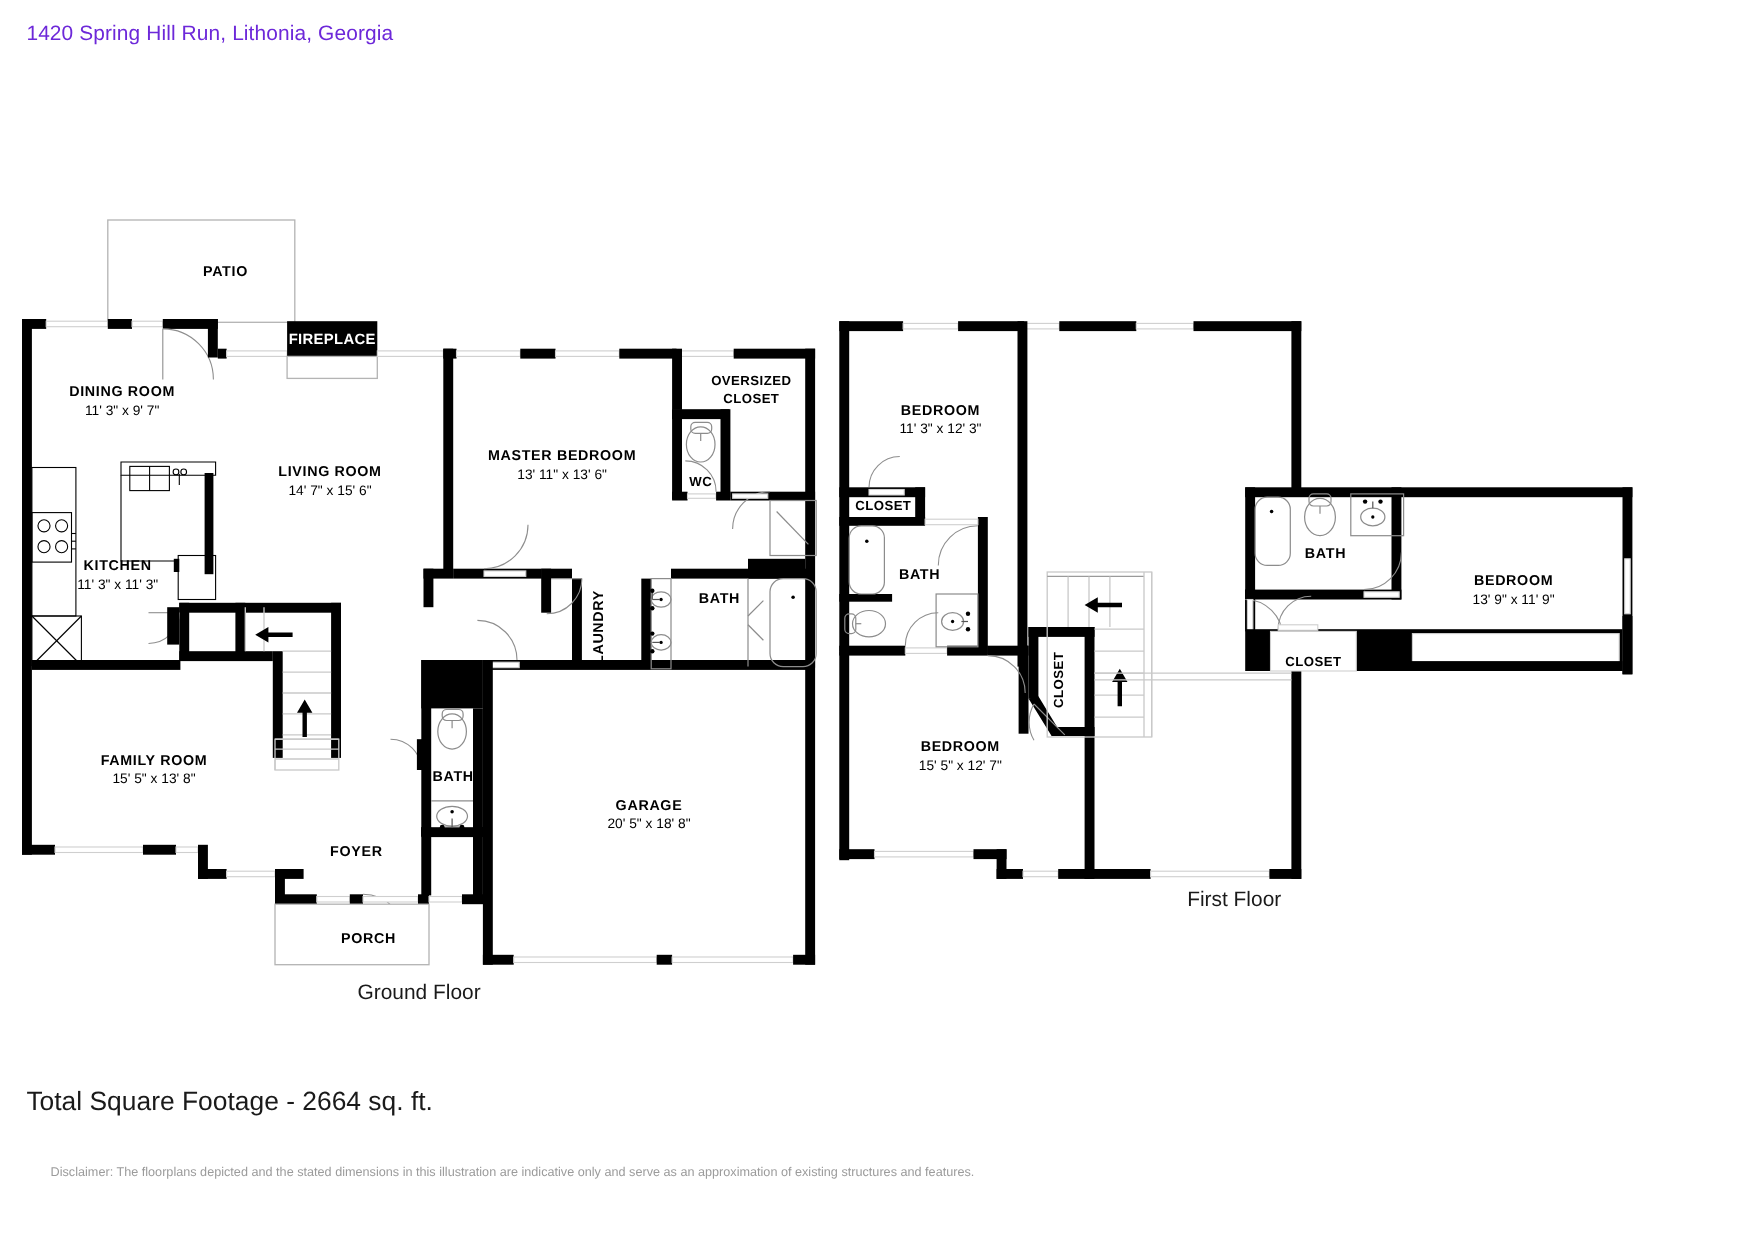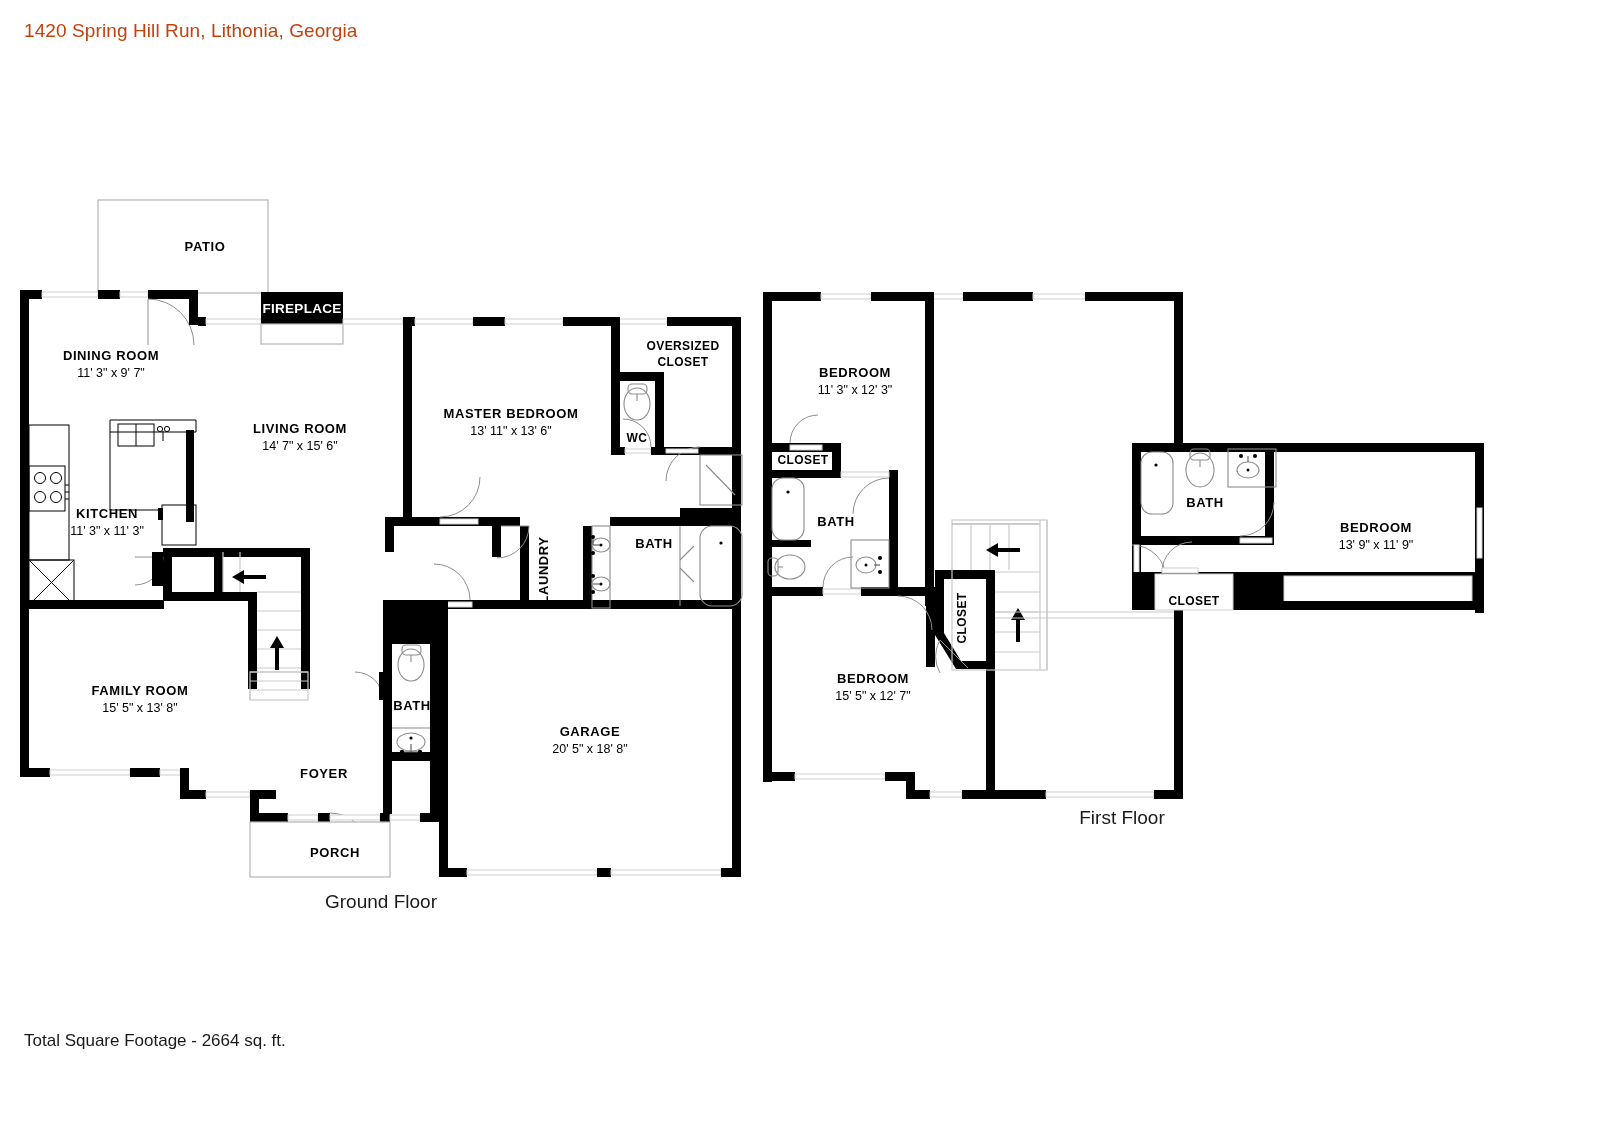--- a/index.html
+++ b/index.html
@@ -1,18 +1,18 @@
 <!DOCTYPE html>
 <html><head>
 <meta charset="utf-8">
 <style>
   html,body{margin:0;padding:0;background:#ffffff;}
   body{width:1600px;height:1132px;position:relative;font-family:"Liberation Sans",sans-serif;overflow:hidden;}
-  #plan-title{position:absolute;left:24px;top:20px;font-size:19px;color:#c2410c;letter-spacing:.1px;}
-  #total-sqft{position:absolute;left:24px;top:1031px;font-size:17px;color:#1a1a1a;}
+  #plan-title{position:absolute;left:24px;top:20px;font-size:19px;color:#6d28d9;letter-spacing:.1px;}
+  #total-sqft{position:absolute;left:24px;top:988px;font-size:24px;color:#1a1a1a;}
   #disclaimer{position:absolute;left:46px;top:1056px;font-size:11.5px;color:#9b9b9b;line-height:21px;}
   #disclaimer div{white-space:nowrap;}
   #floorplan-canvas{position:absolute;left:0;top:0;width:1600px;height:1132px;}
   .flr-label{font-size:19px;fill:#1a1a1a;font-family:"Liberation Sans",sans-serif;text-anchor:middle;}
   .rm-name{font-size:13px;font-weight:bold;fill:#000;font-family:"Liberation Sans",sans-serif;text-anchor:middle;letter-spacing:.6px;}
   .rm-dim{font-size:12.5px;fill:#000;font-family:"Liberation Sans",sans-serif;text-anchor:middle;}
   .rm-name-sm{font-size:12px;font-weight:bold;fill:#000;font-family:"Liberation Sans",sans-serif;text-anchor:middle;letter-spacing:.4px;}
   .rm-name-inv{font-size:13.5px;font-weight:bold;fill:#ffffff;font-family:"Liberation Sans",sans-serif;text-anchor:middle;letter-spacing:.3px;}
   .wall{fill:#000;}
   .thinline{stroke:#000;stroke-width:1;fill:none;}
@@ -403,13 +403,14 @@
     <text class="rm-dim" x="1376" y="549">13' 9" x 11' 9"</text>
     <text class="rm-name-sm" x="1194" y="605">CLOSET</text>
 
     <text class="flr-label" x="1122" y="824">First Floor</text>
   </g>
 
 </svg>
 
 <div id="total-sqft">Total Square Footage - 2664 sq. ft.</div>
 <div id="disclaimer">
+  <div>Disclaimer: The floorplans depicted and the stated dimensions in this illustration are indicative only and serve as an approximation of existing structures and features.</div>
 </div>
 
 </body></html>

